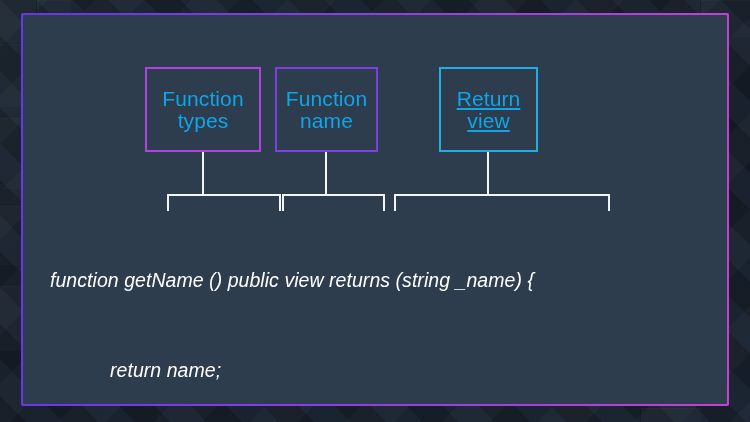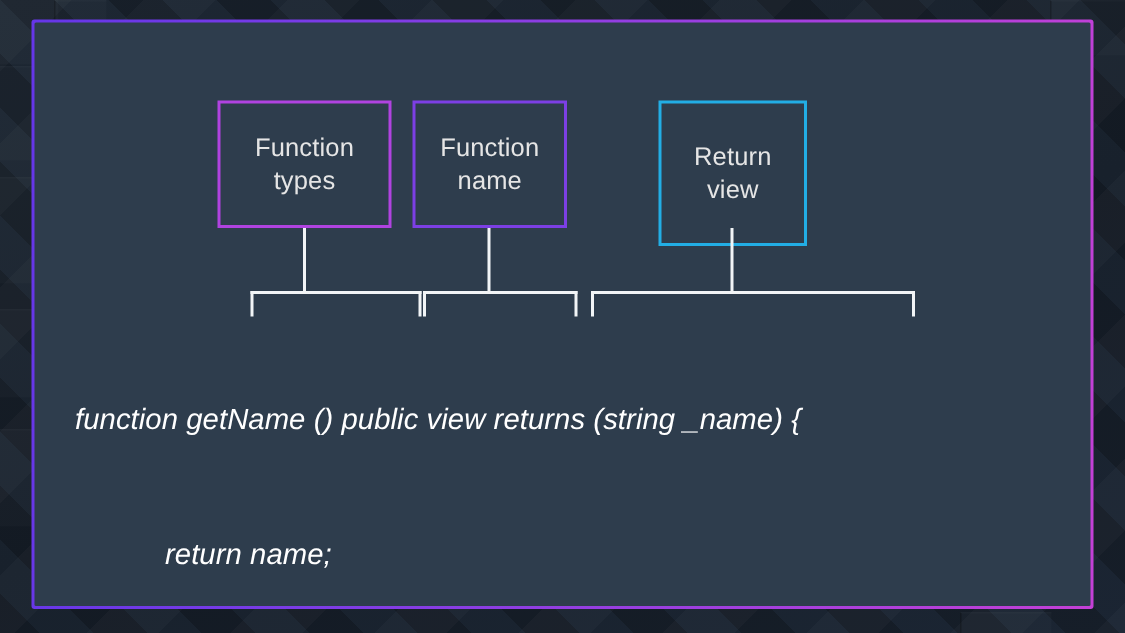--- a/index.html
+++ b/index.html
@@ -59,32 +59,32 @@
 
   
   .label-box {
     position: absolute;
     box-sizing: border-box;
     border: 2px solid #b043e0;
     display: flex;
     flex-direction: column;
     align-items: center;
     justify-content: center;
-    color: #e5e5e5;
-    font-size: 17px;
+    color: #0ea5e9;
+    font-size: 21px;
     line-height: 22px;
     text-align: center;
     letter-spacing: 0.1px;
     background: transparent;
   }
   .label-box .ln { display: block; white-space: nowrap; }
 
   #box-fname { left: 122px; top: 52px; width: 116px; height: 85px; border-color: #b043e0; }
   #box-ftype { left: 252px; top: 52px; width: 103px; height: 85px; border-color: #7c3fe4; }
-  #box-rtype { left: 416px; top: 52px; width: 99px;  height: 97px; border-color: #22aee5; }
+  #box-rtype { left: 416px; top: 52px; width: 99px;  height: 85px; border-color: #22aee5; text-decoration: underline; }
 
   
   .stem {
     position: absolute;
     width: 2px;
     background: #f2f5f7;
   }
   .bracket-top {
     position: absolute;
     height: 2px;

